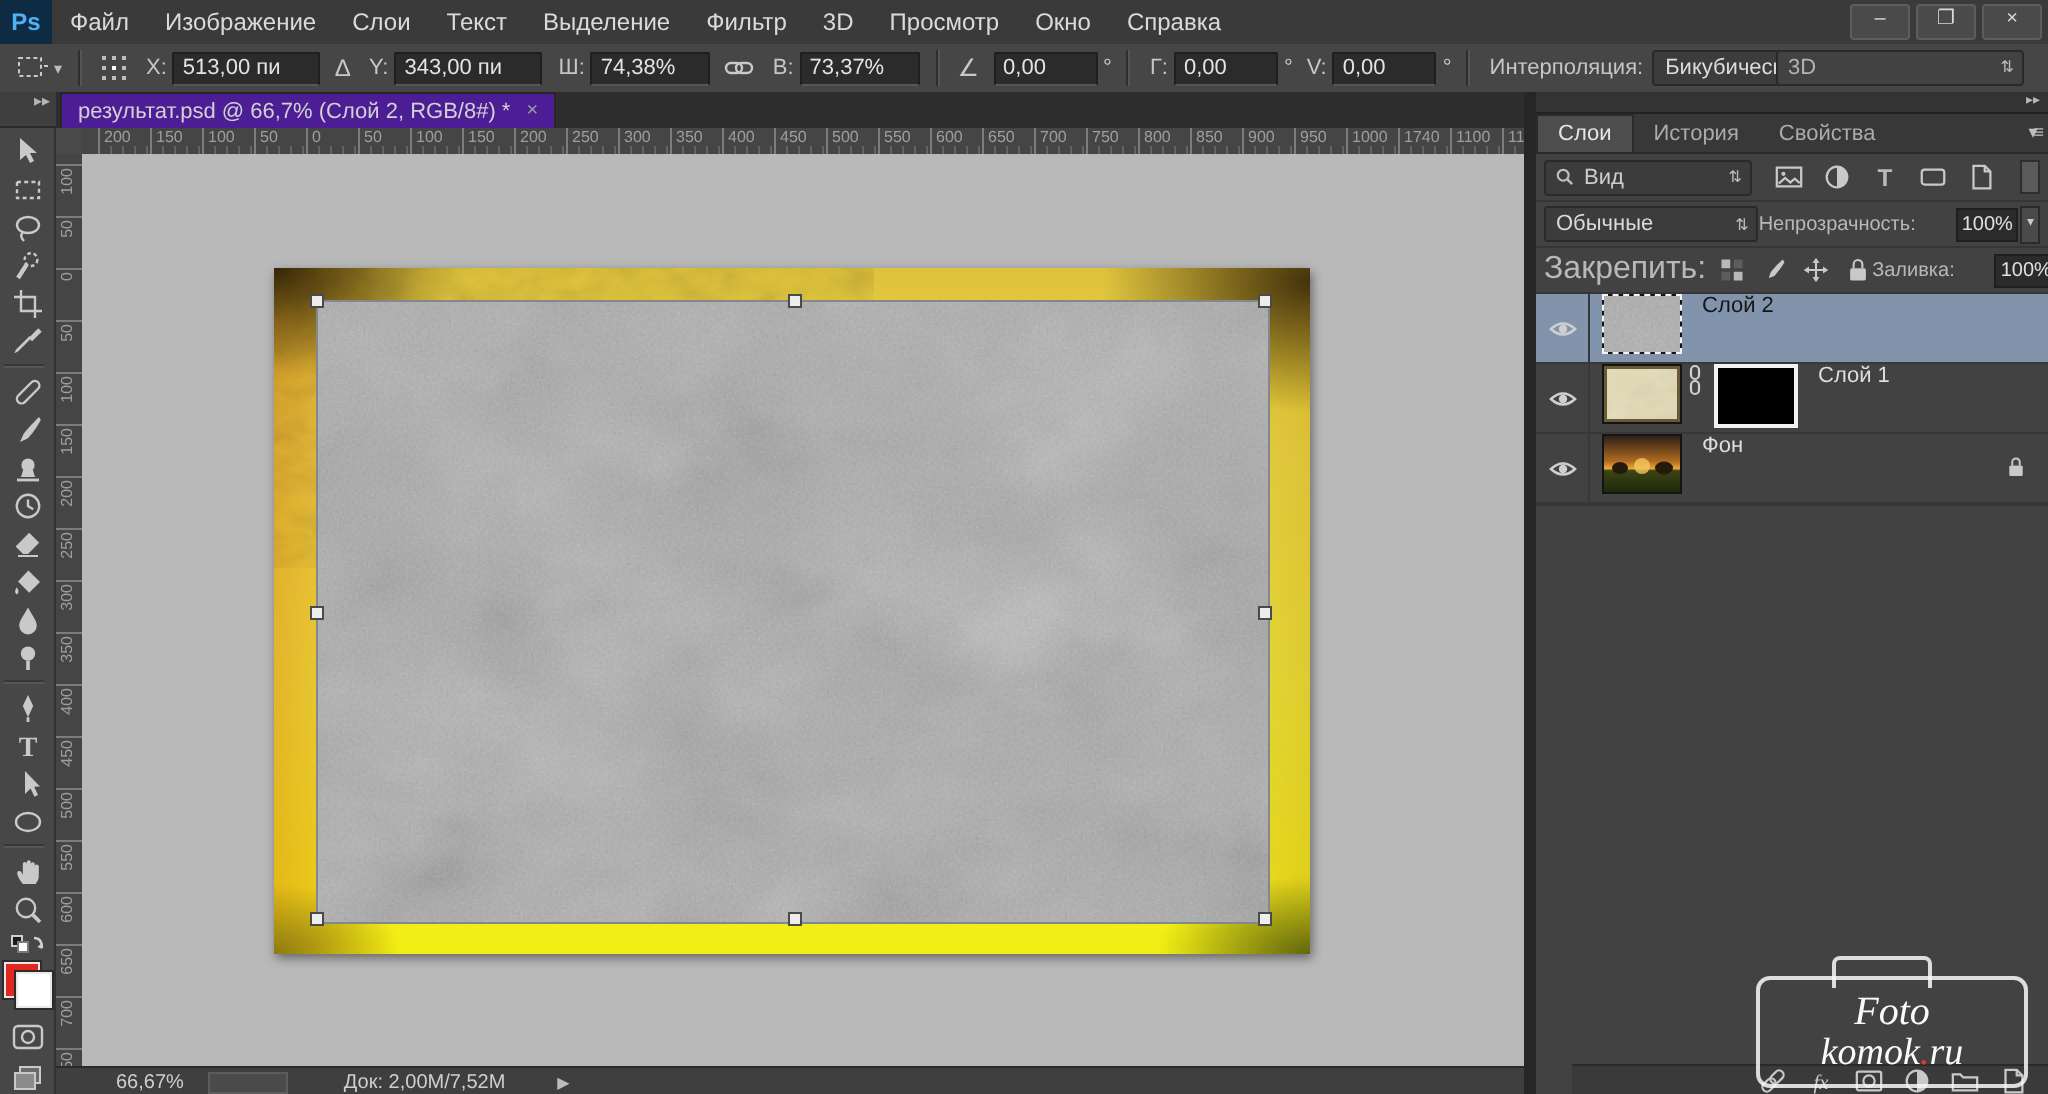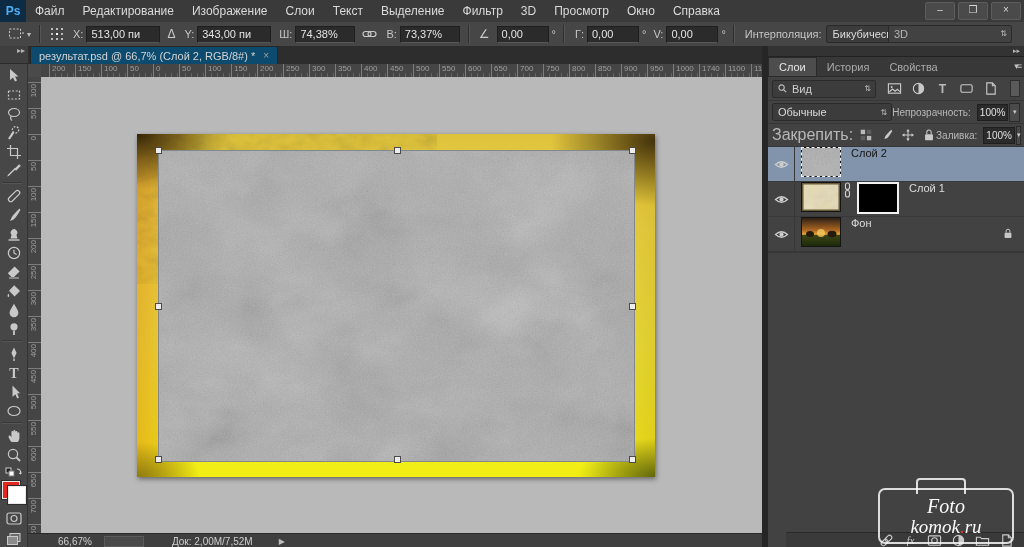--- a/index.html
+++ b/index.html
@@ -31,21 +31,21 @@
     padding:0 4px 0 6px;display:flex;align-items:center;gap:6px;color:#dcdcdc;margin:0 4px;}
   .updn{font-size:8px;color:#bdbdbd;letter-spacing:-1px;}
   .deg{color:#c6c6c6;margin-right:2px;}
   .workspace-select{position:absolute;right:12px;top:3px;width:112px;background:#424242;border:1px solid #2a2a2a;
     border-radius:2px;height:16px;line-height:16px;display:flex;align-items:center;justify-content:space-between;
     padding:0 5px;color:#b4b4b4;}
   
   .toolhead{left:0;top:46px;width:28px;height:18px;background:#3f3f3f;border-bottom:1px solid #2a2a2a;
     color:#b5b5b5;font-size:8px;text-align:right;line-height:10px;padding-right:3px;box-sizing:border-box;}
   .tabbar{left:28px;top:46px;width:996px;height:18px;background:#2d2d2d;display:flex;}
-  .doc-tab{margin-left:2px;background:#0c4a6e;border:1px solid #262626;border-bottom:none;height:17px;
+  .doc-tab{margin-left:2px;background:#4c1d95;border:1px solid #262626;border-bottom:none;height:17px;
     display:flex;align-items:center;gap:8px;padding:0 8px;color:#d2d2d2;font-size:11px;}
   .doc-tab .close{color:#9f9f9f;font-size:10px;}
   
   .toolbar{left:0;top:64px;width:28px;height:483px;background:#474747;border-right:1px solid #333;
     display:flex;flex-direction:column;align-items:center;box-sizing:border-box;padding-top:2px;}
   .tool{width:24px;height:19px;display:flex;align-items:center;justify-content:center;}
   .tool svg{display:block;}
   .tool-sep{width:20px;height:1px;background:#373737;border-bottom:1px solid #565656;margin:2px 0;}
   .swap-mini{width:18px;height:12px;position:relative;margin-top:3px;}
   .swatches{width:26px;height:26px;position:relative;margin-top:2px;}
@@ -91,21 +91,21 @@
   .panel-tab.active{background:#4d4d4d;color:#e6e6e6;border:1px solid #2a2a2a;border-bottom:none;}
   .panel-menu{position:absolute;right:4px;top:4px;color:#c0c0c0;font-size:9px;letter-spacing:-2px;}
   .filter-row{height:23px;display:flex;align-items:center;border-bottom:1px solid #363636;padding:0 4px;gap:3px;}
   .kind-select{width:92px;height:16px;background:#3c3c3c;border:1px solid #2a2a2a;border-radius:2px;
     display:flex;align-items:center;gap:5px;padding:0 5px;color:#cdcdcd;}
   .kind-icons{display:flex;align-items:center;gap:9px;margin-left:8px;color:#b9b9b9;}
   .filter-toggle{margin-left:auto;width:8px;height:15px;background:#5a5a5a;border:1px solid #2e2e2e;}
   .blend-row,.lock-row{height:22px;display:flex;align-items:center;border-bottom:1px solid #363636;padding:0 4px;}
   .blend-select{width:164px;height:16px;background:#3c3c3c;border:1px solid #2a2a2a;border-radius:2px;
     display:flex;align-items:center;justify-content:space-between;padding:0 5px;color:#dadada;}
-  .small-label{font-size:10px;color:#b8b8b8;margin-left:auto;margin-right:6px;}
+  .small-label{font-size:10px;color:#b8b8b8;margin-left:auto;margin-right:20px;}
   .val-box{width:30px;height:15px;background:#2b2b2b;border:1px solid #1f1f1f;color:#e0e0e0;font-size:10px;
     line-height:15px;text-align:right;padding:0 2px;}
   .val-drop{width:13px;height:17px;background:#4a4a4a;border:1px solid #2a2a2a;margin-left:1px;color:#c9c9c9;
     font-size:7px;text-align:center;line-height:16px;}
   .lock-icons{display:flex;align-items:center;gap:7px;margin-left:6px;color:#bdbdbd;}
   .layers-list{border-bottom:1px solid #363636;}
   .layer-row{height:34px;display:flex;border-bottom:1px solid #383838;position:relative;}
   .layer-row.selected{background:#8294ab;}
   .layer-row.selected .layer-name{color:#151515;}
   .eye-cell{width:26px;height:34px;display:flex;align-items:center;justify-content:center;border-right:1px solid #383838;}
@@ -147,21 +147,20 @@
         <feTurbulence type="fractalNoise" baseFrequency="0.06 0.09" numOctaves="3" seed="4"></feTurbulence>
         <feColorMatrix type="saturate" values="0"></feColorMatrix>
       </filter>
     </defs>
   </svg>
 
   <div class="abs menubar">
     <div class="ps-logo">Ps</div>
     <div id="menu-items" style="display:flex">
         <span class="menu-item">Файл</span>
-        <span class="menu-item">Редактирование</span>
         <span class="menu-item">Изображение</span>
         <span class="menu-item">Слои</span>
         <span class="menu-item">Текст</span>
         <span class="menu-item">Выделение</span>
         <span class="menu-item">Фильтр</span>
         <span class="menu-item">3D</span>
         <span class="menu-item">Просмотр</span>
         <span class="menu-item">Окно</span>
         <span class="menu-item">Справка</span>
       </div>

